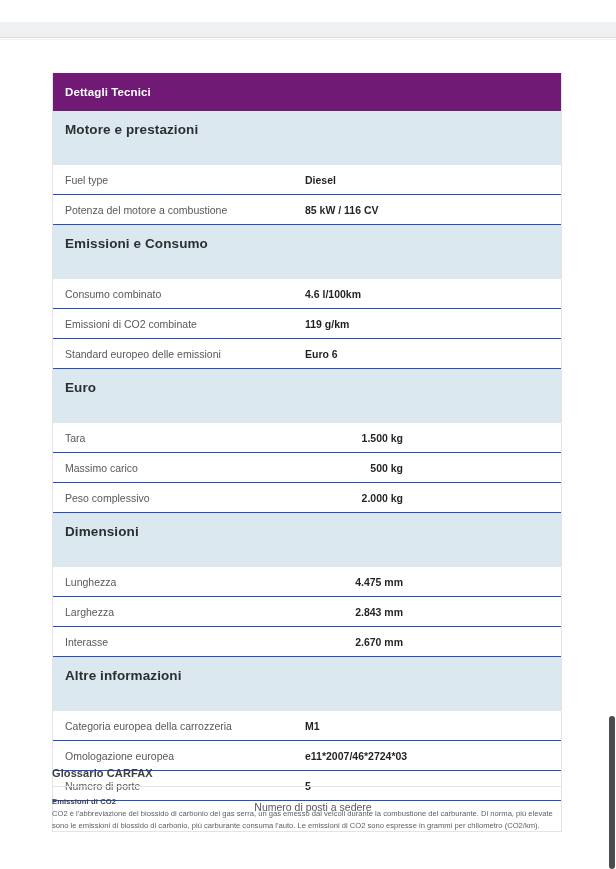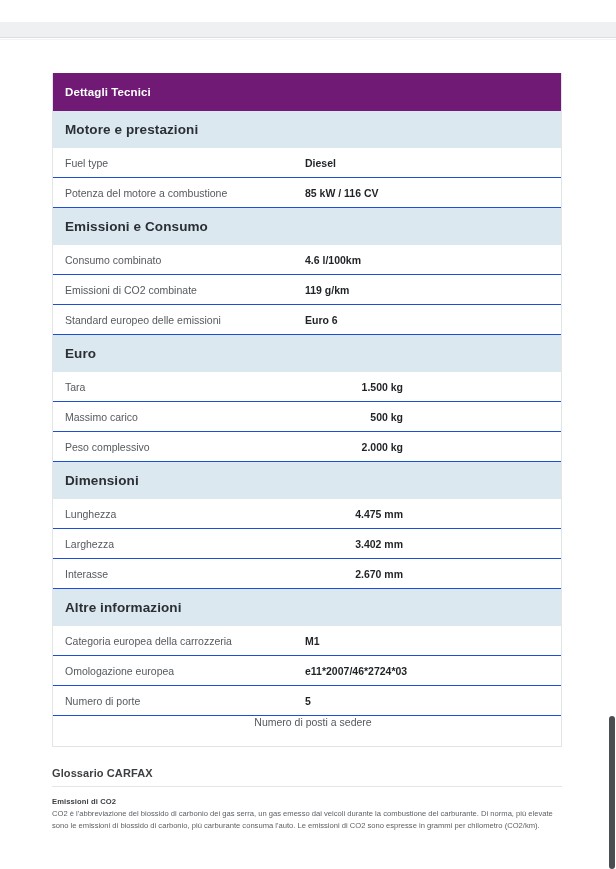--- a/index.html
+++ b/index.html
@@ -76,21 +76,21 @@
     font-size: 11.5px;
     font-weight: bold;
     padding: 13px 0 13px 12px;
     letter-spacing: 0.1px;
   }
   .section-head {
     background: #dce8f0;
     color: #2b2f33;
     font-size: 13.5px;
     font-weight: bold;
-    padding: 11px 0 11px 12px;
+    padding: 11px 0 28px 12px;
     letter-spacing: 0.1px;
   }
   .spec-row {
     display: flex;
     align-items: center;
     height: 30px;
     border-bottom: 1px solid #1d4ed8;
     box-sizing: border-box;
   }
   .spec-row:last-child {
@@ -218,21 +218,21 @@
           <div class="spec-label">Peso complessivo</div>
           <div class="spec-value num">2.000 kg</div>
         </div>
         <div class="section-head">Dimensioni</div>
         <div class="spec-row">
           <div class="spec-label">Lunghezza</div>
           <div class="spec-value num">4.475 mm</div>
         </div>
         <div class="spec-row">
           <div class="spec-label">Larghezza</div>
-          <div class="spec-value num">3.402 mm</div>
+          <div class="spec-value num">2.843 mm</div>
         </div>
         <div class="spec-row">
           <div class="spec-label">Interasse</div>
           <div class="spec-value num">2.670 mm</div>
         </div>
         <div class="section-head">Altre informazioni</div>
         <div class="spec-row">
           <div class="spec-label">Categoria europea della carrozzeria</div>
           <div class="spec-value wide">M1</div>
         </div>

